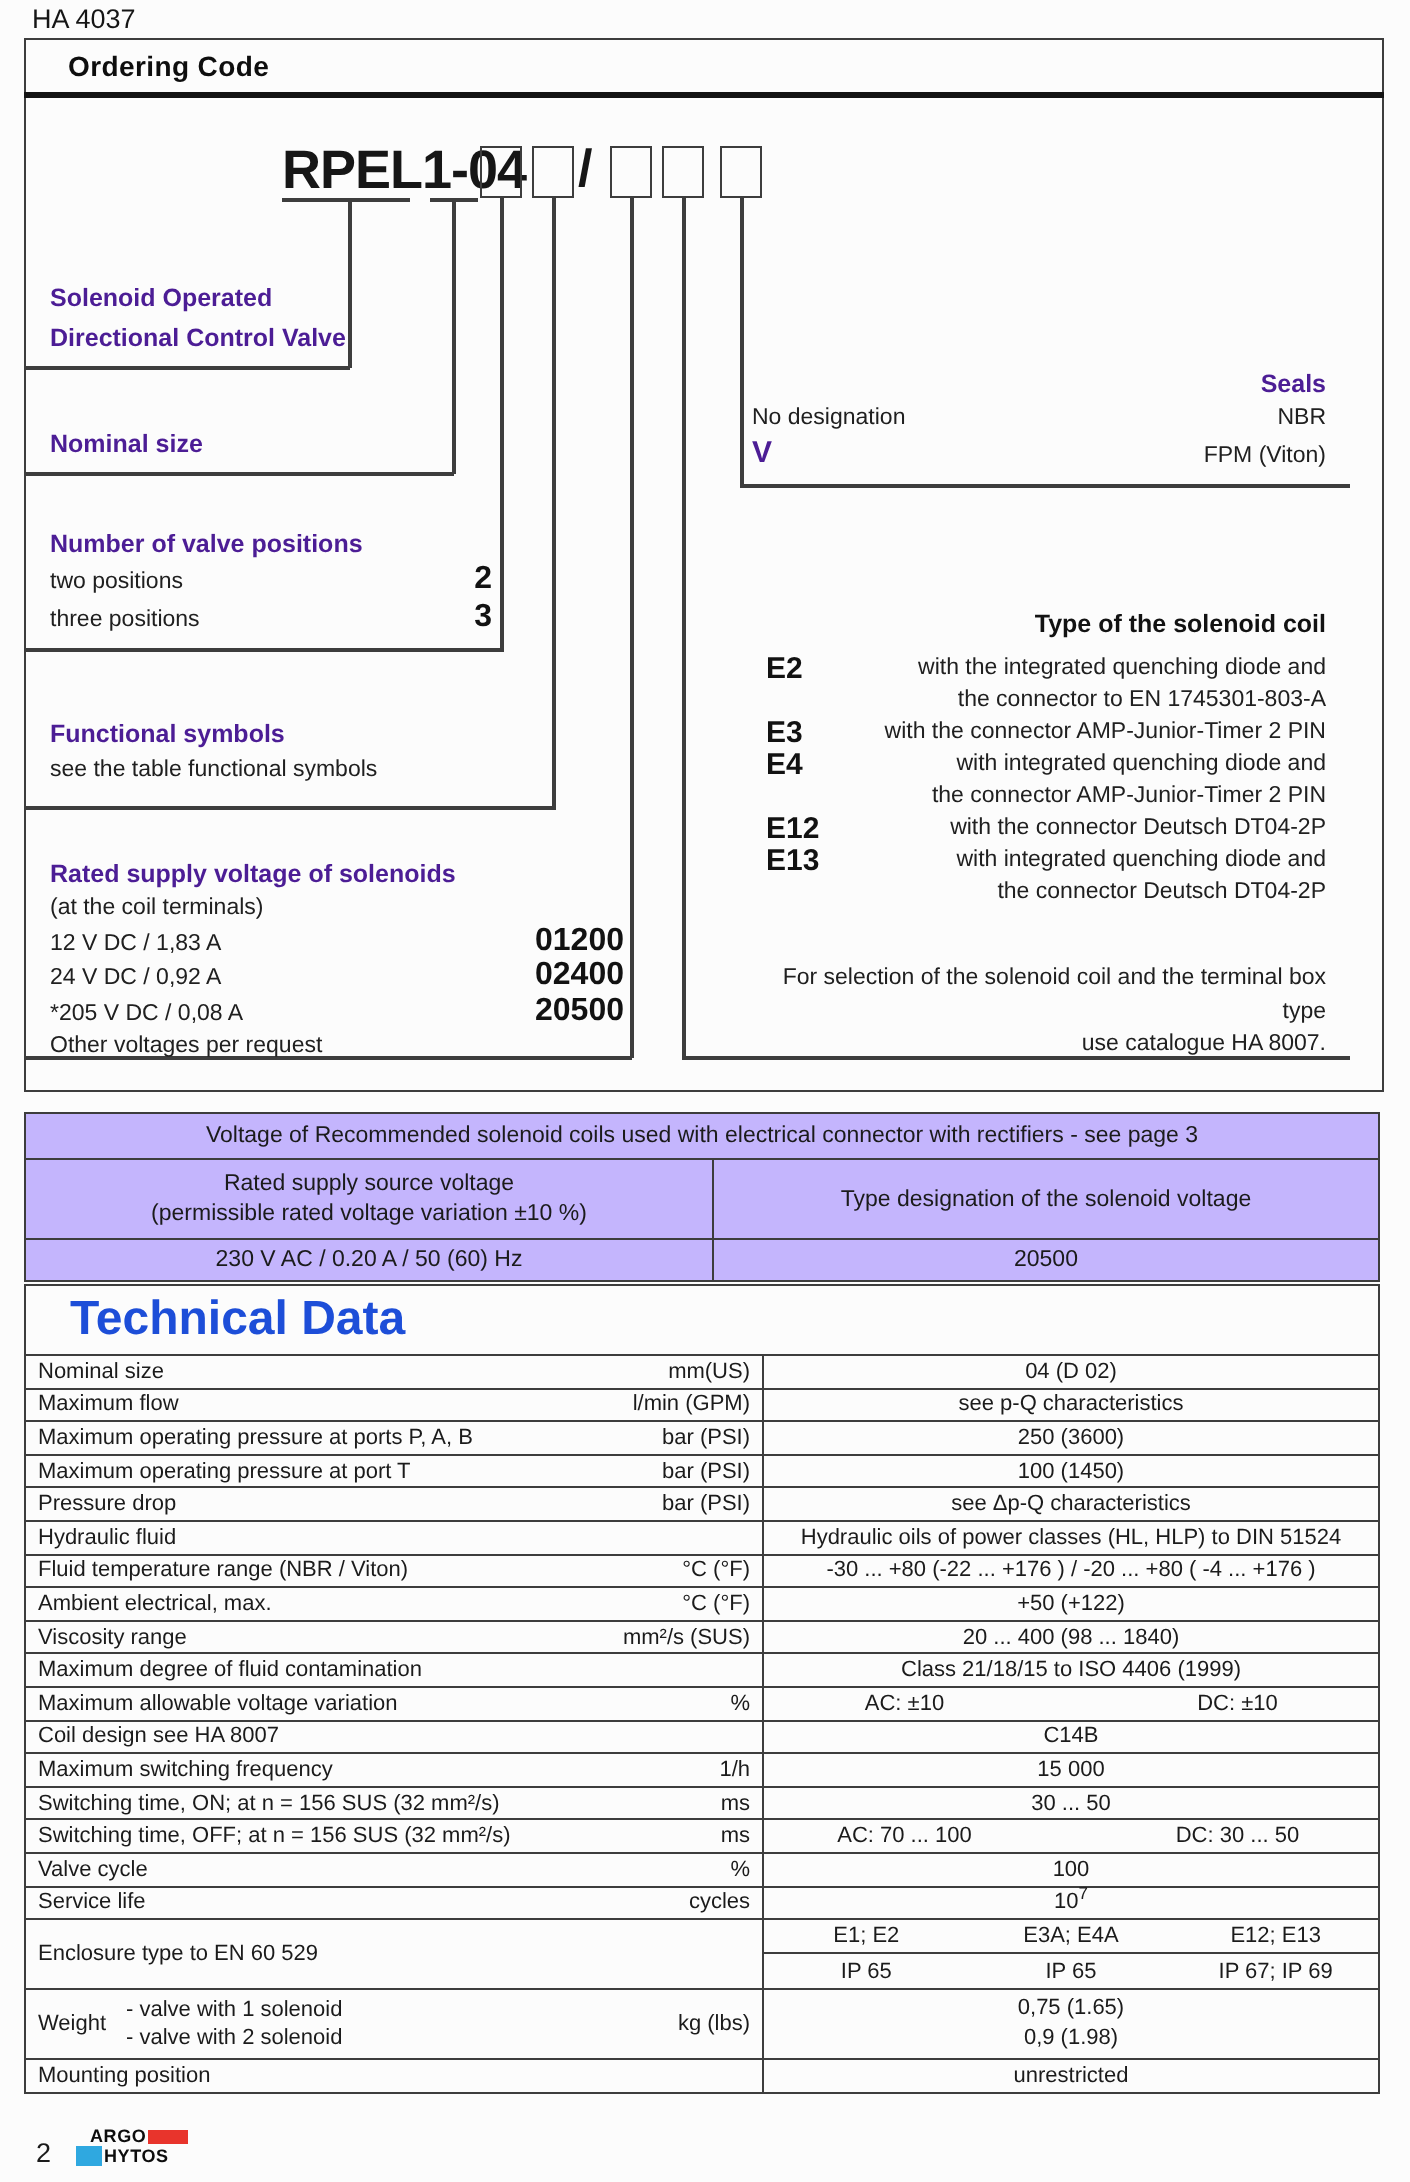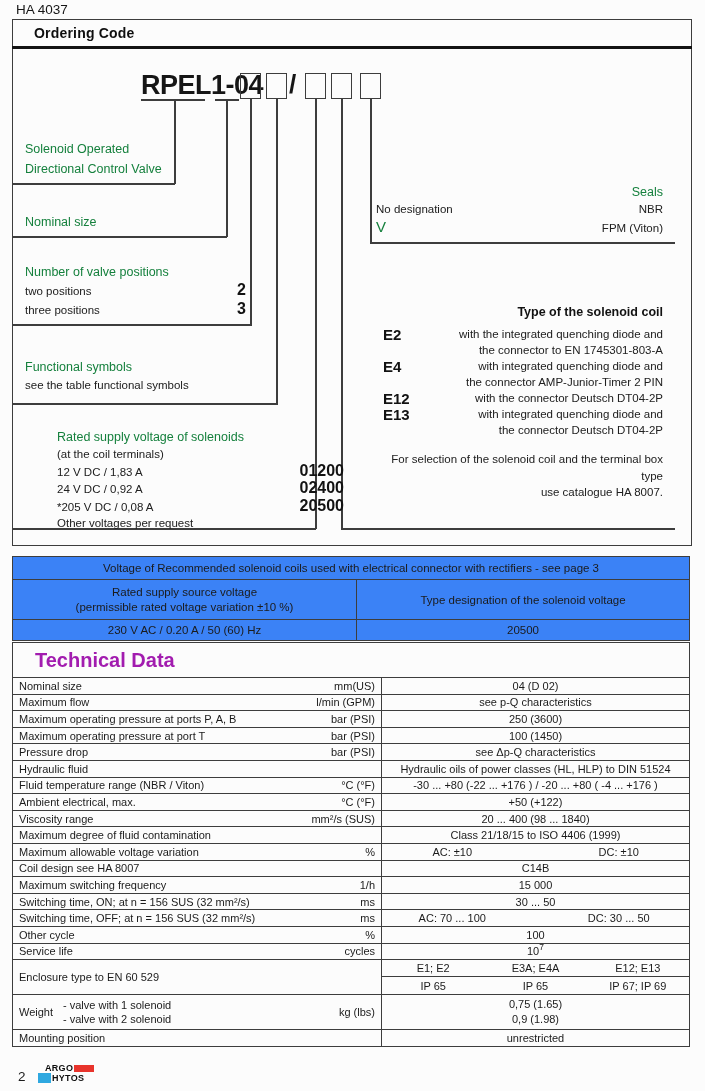--- a/index.html
+++ b/index.html
@@ -14,48 +14,48 @@
   
   .doc-code { position:absolute; left:16px; top:2px; font-size:13.5px; color:#161616; }
   .outer { position:absolute; left:12px; top:19px; width:680px; height:527px; border:1.4px solid #3d3d3d; }
   .titlebar { position:absolute; left:12px; top:19px; width:680px; height:30px; border-bottom:3.5px solid #141414; display:flex; align-items:center; }
   .titlebar .t { margin-left:22px; font-size:14px; font-weight:bold; color:#0e0e0e; letter-spacing:.2px; }
   
   .model { position:absolute; left:141px; top:70px; font-size:27px; font-weight:bold; color:#161616; letter-spacing:-.5px; }
   .cbox { position:absolute; top:73px; width:21px; height:26px; border:1.7px solid #3d3d3d; background:transparent; }
   .slash { position:absolute; left:289px; top:69px; font-size:26px; font-weight:bold; color:#161616; }
   .sec { position:absolute; font-size:11.5px; color:#202020; }
-  .b { font-weight:normal; font-size:12.5px; color:#15803d; }
+  .b { font-weight:bold; font-size:12.5px; color:#4c1d95; }
   .valve { left:25px; top:139px; line-height:20px; }
   .nominal { left:25px; top:215px; }
   .positions { left:25px; top:264px; width:221px; line-height:17px; }
   .orow { display:flex; justify-content:space-between; align-items:baseline; }
   .code-num { font-weight:bold; font-size:16px; color:#121212; }
   .symbols { left:25px; top:358px; line-height:18px; }
-  .voltage { left:25px; top:429px; width:287px; line-height:16.5px;margin-left:32px; }
+  .voltage { left:25px; top:429px; width:287px; line-height:16.5px; }
   .seals { left:376px; top:184px; width:287px; line-height:17px; }
   .ta-r { text-align:right; }
   .coil { left:380px; top:304px; width:283px; }
   .coil-title { text-align:right; font-weight:bold; font-size:12.5px; line-height:17px; margin-bottom:5px; color:#121212; }
   .coil-entry { position:relative; }
   .coil-code { position:absolute; left:3px; top:0; font-weight:bold; font-size:15px; color:#121212; }
   .coil-desc { text-align:right; line-height:16px; white-space:pre-line; }
-  .coil-note { text-align:right; margin-top:13px; line-height:16.5px; white-space:pre-line; }
+  .coil-note { text-align:right; margin-top:27px; line-height:16.5px; white-space:pre-line; }
   
   .midtable { position:absolute; left:12px; top:556px; width:678px; font-size:11.5px; color:#1b1b1b; }
-  .mrow { display:flex; border:1.3px solid #3d3d3d; border-top:none; background:#3b82f6; }
+  .mrow { display:flex; border:1.3px solid #3d3d3d; border-top:none; background:#c4b5fd; }
   .mrow.first { border-top:1.3px solid #3d3d3d; }
   .mhead { height:24px; align-items:center; justify-content:center; }
   .mcells { height:40px; }
   .mcell-l { width:344px; border-right:1.3px solid #3d3d3d; display:flex; flex-direction:column; align-items:center; justify-content:center; line-height:14.5px; }
   .mcell-r { flex:1; display:flex; align-items:center; justify-content:center; }
   .mvals { height:21px; }
   
   .tech-head { position:absolute; left:12px; top:642px; width:678px; height:35px; border:1.3px solid #3d3d3d; border-bottom:none; display:flex; align-items:center; background:#fcfcfc; }
-  .tech-head .t { margin-left:22px; font-size:20px; font-weight:bold; color:#a21caf; }
+  .tech-head .t { margin-left:22px; font-size:24px; font-weight:bold; color:#1d4ed8; }
   .tt { position:absolute; left:12px; top:677px; width:678px; border-collapse:collapse; font-size:11px; color:#1b1b1b; table-layout:fixed; }
   .tt td { border:1.3px solid #3d3d3d; height:16.6px; padding:0 6px; vertical-align:middle; }
   .tt td.l { width:369px; }
   .lwrap { display:flex; justify-content:space-between; align-items:baseline; }
   .unit { text-align:right; white-space:nowrap; margin-left:8px; }
   .tt td.v { text-align:center; }
   .tt td.p0 { padding:0; }
   .split { display:flex;gap:26px; } .split span { flex:1; text-align:center; }
   .enc-row { display:flex; height:17px; align-items:center; } .enc-row span { flex:1; text-align:center; }
   .enc-top { border-bottom:1.3px solid #3d3d3d;justify-content:space-between; }
@@ -170,20 +170,24 @@
   </div>
 
   <div class="sec coil">
     <div class="coil-title">Type of the solenoid coil</div>
     <div class="coil-entry">
       <span class="coil-code">E2</span>
       <div class="coil-desc">with the integrated quenching diode and
 the connector to EN 1745301-803-A</div>
     </div>
     <div class="coil-entry">
+      <span class="coil-code">E3</span>
+      <div class="coil-desc">with the connector AMP-Junior-Timer 2 PIN</div>
+    </div>
+    <div class="coil-entry">
       <span class="coil-code">E4</span>
       <div class="coil-desc">with integrated quenching diode and
 the connector AMP-Junior-Timer 2 PIN</div>
     </div>
     <div class="coil-entry">
       <span class="coil-code">E12</span>
       <div class="coil-desc">with the connector Deutsch DT04-2P</div>
     </div>
     <div class="coil-entry">
       <span class="coil-code">E13</span>
@@ -358,21 +362,21 @@
       <td class="v p0">
             <div class="split">
               <span>AC: 70 ... 100</span>
               <span>DC: 30 ... 50</span>
             </div>
           </td>
     </tr>
     <tr>
       <td class="l">
             <div class="lwrap">
-              <span>Other cycle</span>
+              <span>Valve cycle</span>
               <span class="unit">%</span>
             </div>
           </td>
       <td class="v">100</td>
     </tr>
     <tr>
       <td class="l">
             <div class="lwrap">
               <span>Service life</span>
               <span class="unit">cycles</span>

